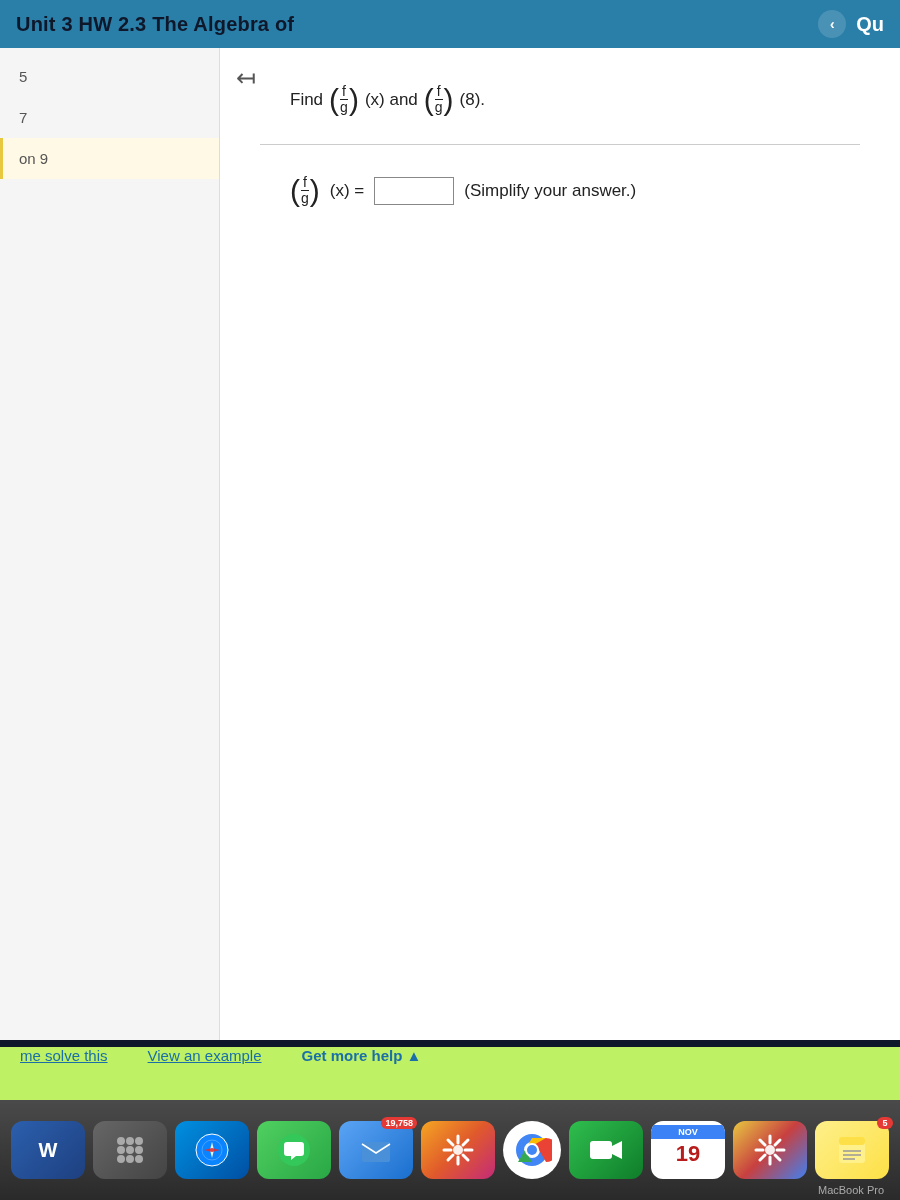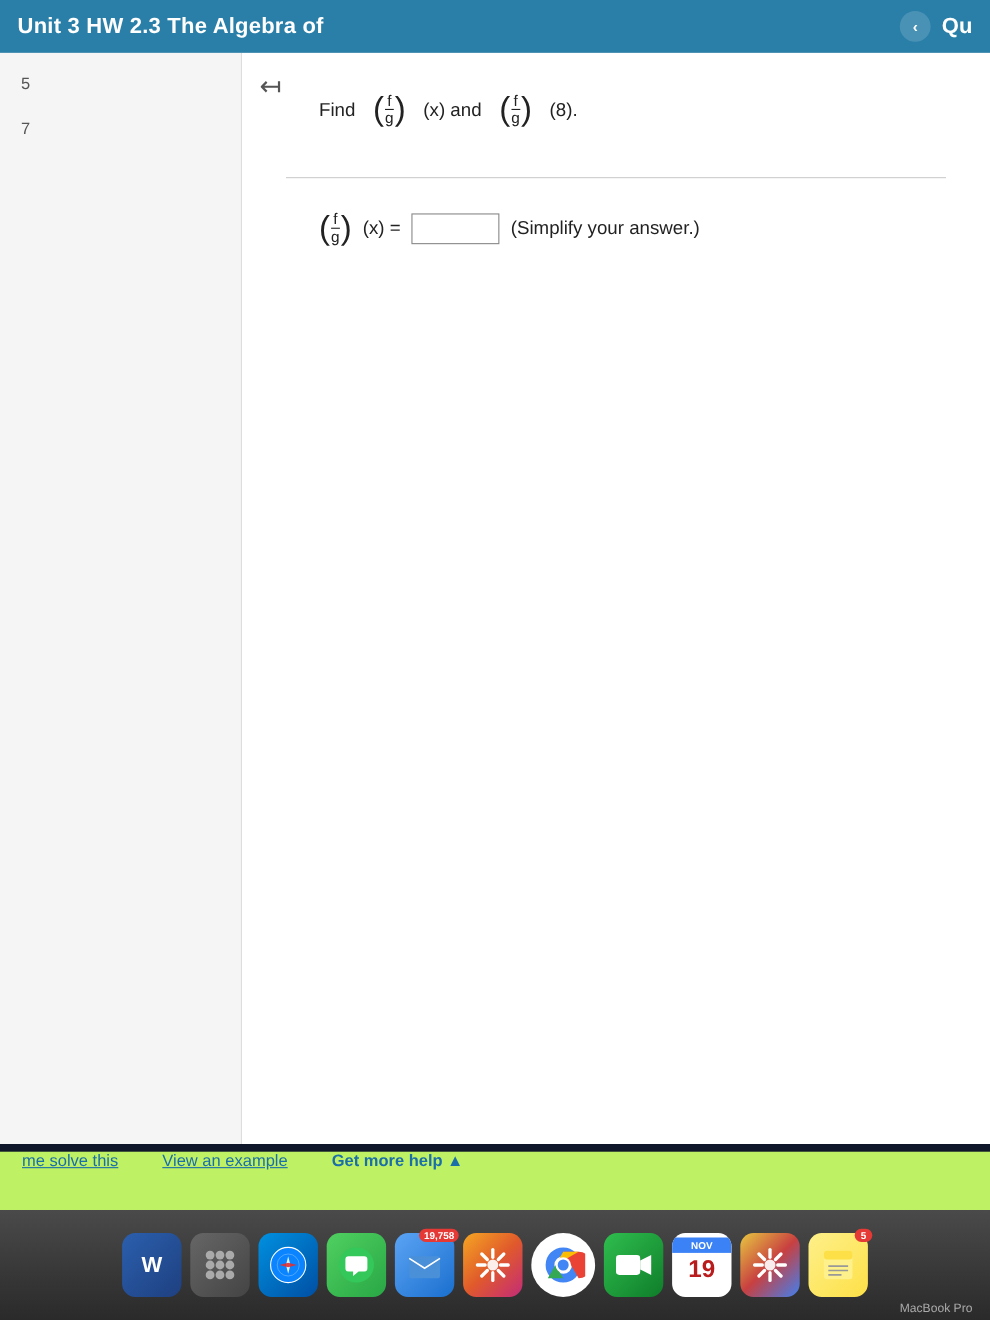--- a/index.html
+++ b/index.html
@@ -18,21 +18,21 @@
       height: 48px;
       background: #2a7fa8;
       display: flex;
       align-items: center;
       justify-content: space-between;
       padding: 0 16px;
       position: relative;
       z-index: 10;
     }
     .header-title {
-      color: #ffffff;
+      color: #0f172a;
       font-size: 20px;
       font-weight: 600;
       letter-spacing: 0.2px;
     }
     .header-right {
       color: white;
       font-size: 20px;
       font-weight: 600;
       display: flex;
       align-items: center;
@@ -106,25 +106,25 @@
       margin-left: 30px;
     }
 
     .problem-statement sup {
       font-size: 11px;
     }
 
     .find-line {
       font-size: 17px;
       color: #222;
-      margin-bottom: 45px;
+      margin-bottom: 28px;
       margin-left: 30px;
       display: flex;
       align-items: center;
-      gap: 16px;
+      gap: 6px;
     }
 
     .divider {
       border: none;
       border-top: 1px solid #ccc;
       margin: 20px 0 30px 0;
     }
 
     .answer-row {
       display: flex;
@@ -218,21 +218,21 @@
       height: 100px;
       background: linear-gradient(180deg, #4a4a4a 0%, #2a2a2a 100%);
       display: flex;
       align-items: center;
       justify-content: center;
       gap: 8px;
       padding: 0 10px;
     }
 
     .dock-item {
-      width: 54px;
+      width: 74px;
       height: 58px;
       border-radius: 12px;
       display: flex;
       align-items: center;
       justify-content: center;
       position: relative;
       cursor: pointer;
       flex-shrink: 0;
     }
 
@@ -320,20 +320,23 @@
 
 <div class="main-layout">
 
   <div class="sidebar">
     <div class="sidebar-item">
       <span class="sidebar-number">5</span>
     </div>
     <div class="sidebar-item">
       <span class="sidebar-number">7</span>
     </div>
+    <div class="sidebar-item active">
+      <span class="sidebar-number">on 9</span>
+    </div>
   </div>
 
   <div class="content-area">
 
     <div class="back-btn">↤</div>
 
 
     <div class="find-line">
       <span>Find</span>
 

